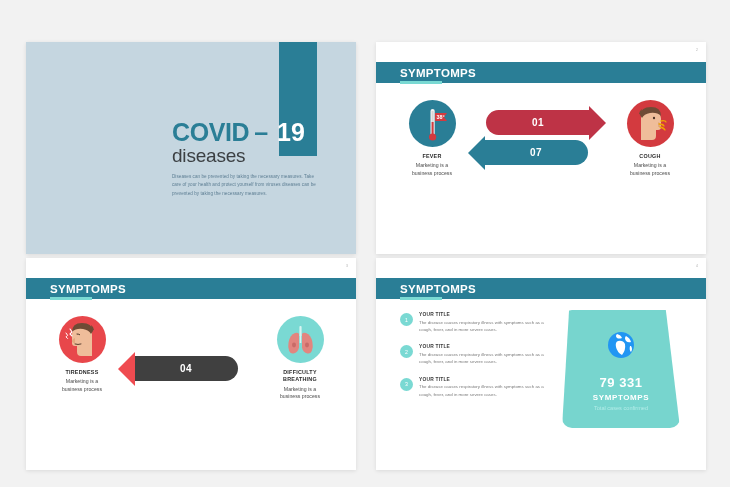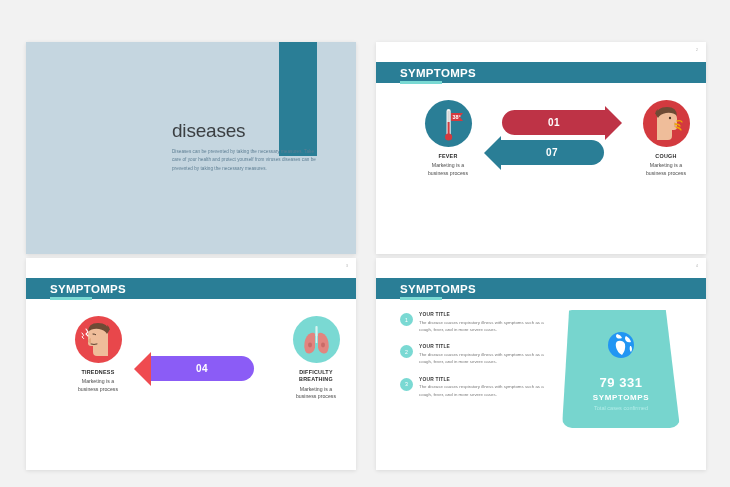--- a/index.html
+++ b/index.html
@@ -108,21 +108,21 @@
   .head-underline {
     position: absolute;
     left: 24px; top: 39px;
     width: 42px; height: 3px;
     background: #7ad9d3;
   }
 
   
   .sym-wrap {
     position: absolute;
-    left: 16px; top: 46px;
+    left: 0; top: 46px;
     width: 100%; height: 140px;
   }
   .sym-node {
     position: absolute;
     width: 96px;
     text-align: center;
   }
   .sym-node.left  { left: 8px;  top: 12px; }
   .sym-node.right { left: 226px; top: 12px; }
   .sym-circle {
@@ -186,21 +186,21 @@
     border-top: 17px solid transparent;
     border-bottom: 17px solid transparent;
   }
 
   .a-top { left: 110px; top: 22px; width: 104px; }
   .a-bot { left: 108px; top: 52px; width: 104px; }
 
   .bg-crimson { background: #be3346; }
   .bg-teal    { background: #2a7e96; }
   .bg-mint    { background: #7ad9d3; }
-  .bg-red     { background: #8b5cf6; text-align: center; }
+  .bg-red     { background: #404040; text-align: center; }
 
   
   .stat-wrap {
     position: absolute;
     left: 0; top: 48px;
     width: 100%; height: 138px;
   }
   .stat-list {
     position: absolute;
     left: 24px; top: 6px;
@@ -279,20 +279,25 @@
   }
 </style>
 </head>
 <body>
 
 <div class="canvas">
 
   <div class="slide" id="slide1">
     <div class="cover-bar"></div>
     <div class="cover-text">
+      <div class="cover-title-row">
+        <span class="cover-covid">COVID</span>
+        <span class="cover-dash">–</span>
+        <span class="cover-19">19</span>
+      </div>
       <div class="cover-overview">diseases</div>
       <div class="cover-body">Diseases can be prevented by taking the necessary measures. Take care of your health and protect yourself from viruses diseases can be prevented by taking the necessary measures.</div>
     </div>
   </div>
 
   <div class="slide" id="slide2">
     <div class="page-num">2</div>
     <div class="head-band">
       <span class="head-title">SYMPTOMPS</span>
     </div>

